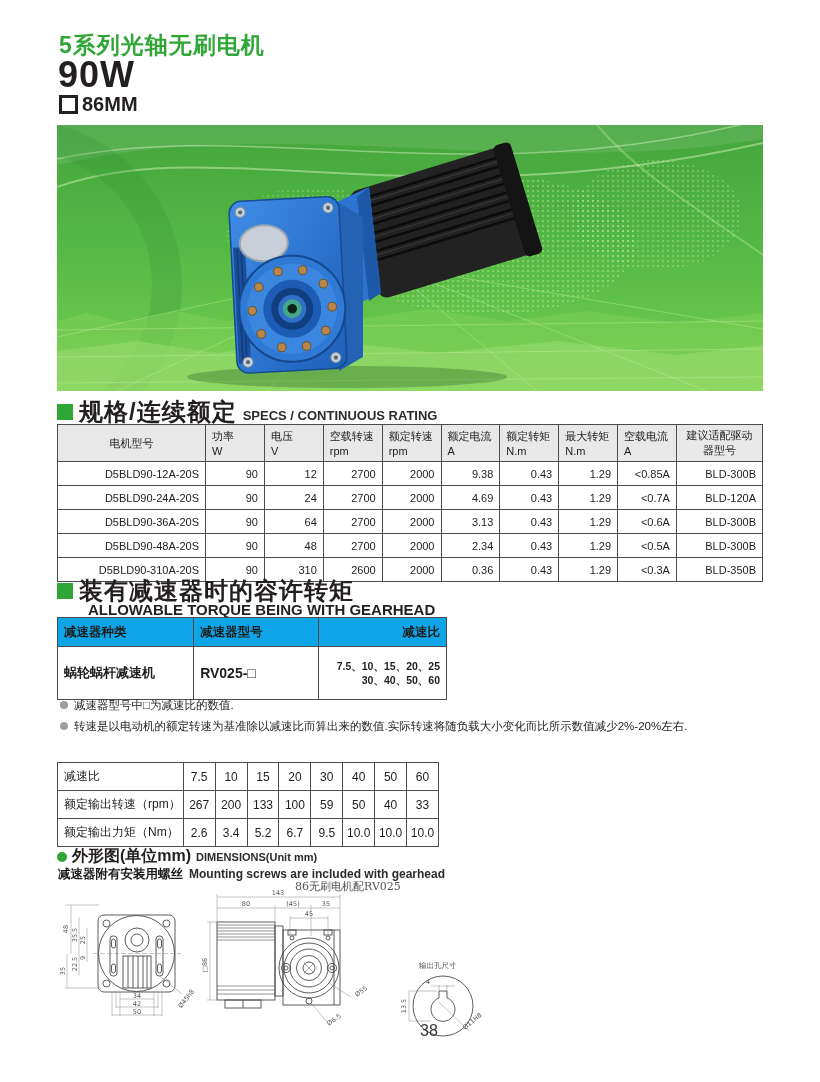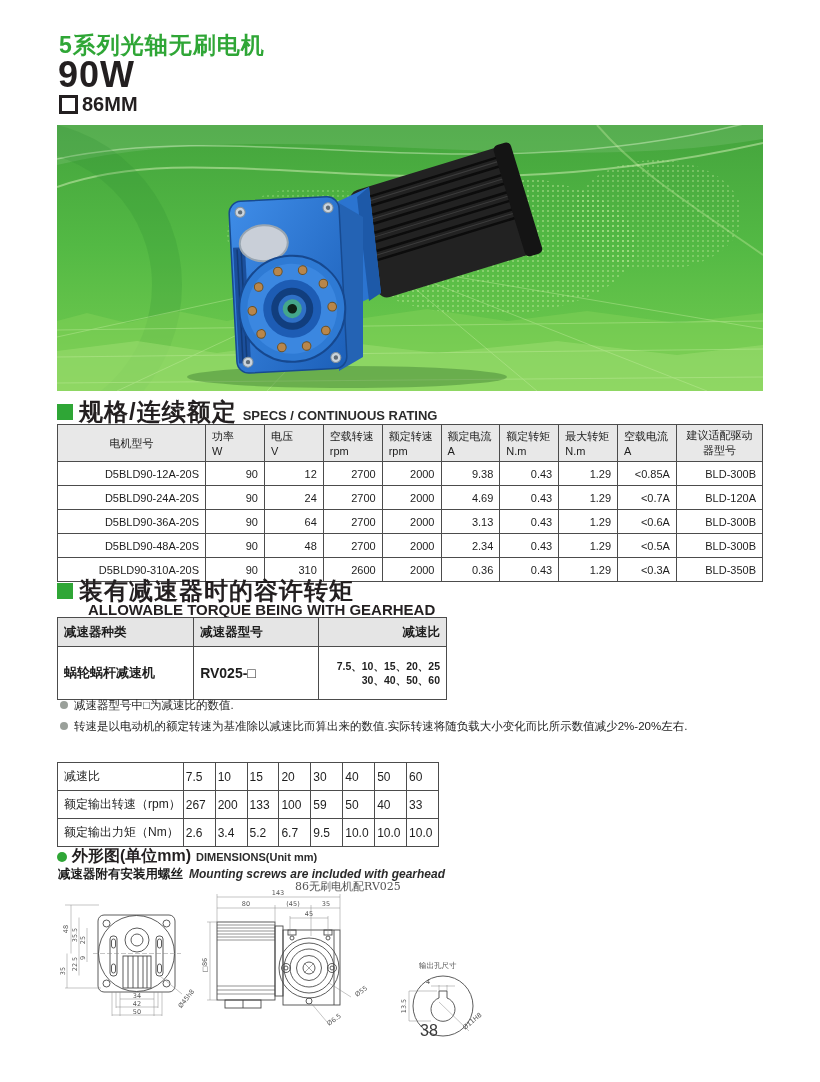--- a/index.html
+++ b/index.html
@@ -31,44 +31,44 @@
   table{border-collapse:collapse;table-layout:fixed;}
   .spec-table{left:57px;top:424px;width:706px;}
   .spec-table th,.spec-table td{border:1px solid #4c4c4c;font-size:11px;padding:1px 6px;color:#1d1d1d;}
   .spec-table th{background:#e8e8e8;font-weight:400;text-align:left;height:34px;vertical-align:middle;}
   .spec-table th.cen{text-align:center;}
   .spec-table td{height:21px;text-align:right;}
   .h2{margin-top:1px;}
 
   .gear-table{left:57px;top:617px;width:390px;}
   .gear-table th,.gear-table td{border:1px solid #4c4c4c;color:#1d1d1d;padding:2px 6px;}
-  .gear-table th{font-size:12.5px;font-weight:600;text-align:left;height:24px;background:#e5e5e5;}
+  .gear-table th{font-size:12.5px;font-weight:600;text-align:left;height:24px;background:#0ea5e9;}
   .gear-table th.r{text-align:right;}
   .gear-table td{height:48px;vertical-align:middle;}
   .gear-type{font-size:13px;font-weight:600;}
   .gear-model{font-size:14px;font-weight:600;}
   .gear-ratios{font-size:10.5px;text-align:right;line-height:1.35;font-weight:600;}
 
   .notes{left:60px;top:698px;width:700px;}
   .note-row{display:flex;align-items:flex-start;gap:6px;margin-bottom:6px;}
   .dot{width:8px;height:8px;border-radius:50%;background:#9aa09a;margin-top:3px;flex:0 0 auto;}
   .note-text{font-size:11.5px;color:#1d1d1d;}
 
   .ratio-table{left:57px;top:762px;width:382px;}
-  .ratio-table td{border:1px solid #4c4c4c;font-size:12px;color:#1d1d1d;height:25px;text-align:left;padding:1px 2px;}
+  .ratio-table td{border:1px solid #4c4c4c;font-size:12px;color:#1d1d1d;height:25px;text-align:center;padding:1px 2px;}
   .ratio-table td.lab{text-align:left;padding-left:6px;}
 
   
   .dim-head{left:57px;top:846px;display:flex;align-items:baseline;gap:5px;}
   .gdot{width:10px;height:10px;border-radius:50%;background:#2fa636;align-self:center;}
   .dim-zh{font-size:16px;font-weight:700;color:#231f20;}
   .dim-en{font-size:11px;font-weight:700;color:#2b2b2b;}
   .mount-note{left:58px;top:866px;display:flex;align-items:baseline;gap:6px;}
   .mount-zh{font-size:12.5px;font-weight:700;color:#1d1d1d;}
-  .mount-en{font-size:12px;font-weight:700;color:#2b2b2b;font-style:italic;}
+  .mount-en{font-size:12px;font-weight:700;color:#2b2b2b;}
 
   .drawing-wrap{left:57px;top:878px;}
   .page-num{left:420px;top:1022px;font-size:16px;color:#3a3a3a;}
 
   svg text.d{font-family:"DejaVu Sans", sans-serif;font-size:6.5px;fill:#555;}
   svg text.cap{font-family:"DejaVu Serif", serif;font-size:11px;fill:#555;}
 </style>
 </head>
 <body>
 

